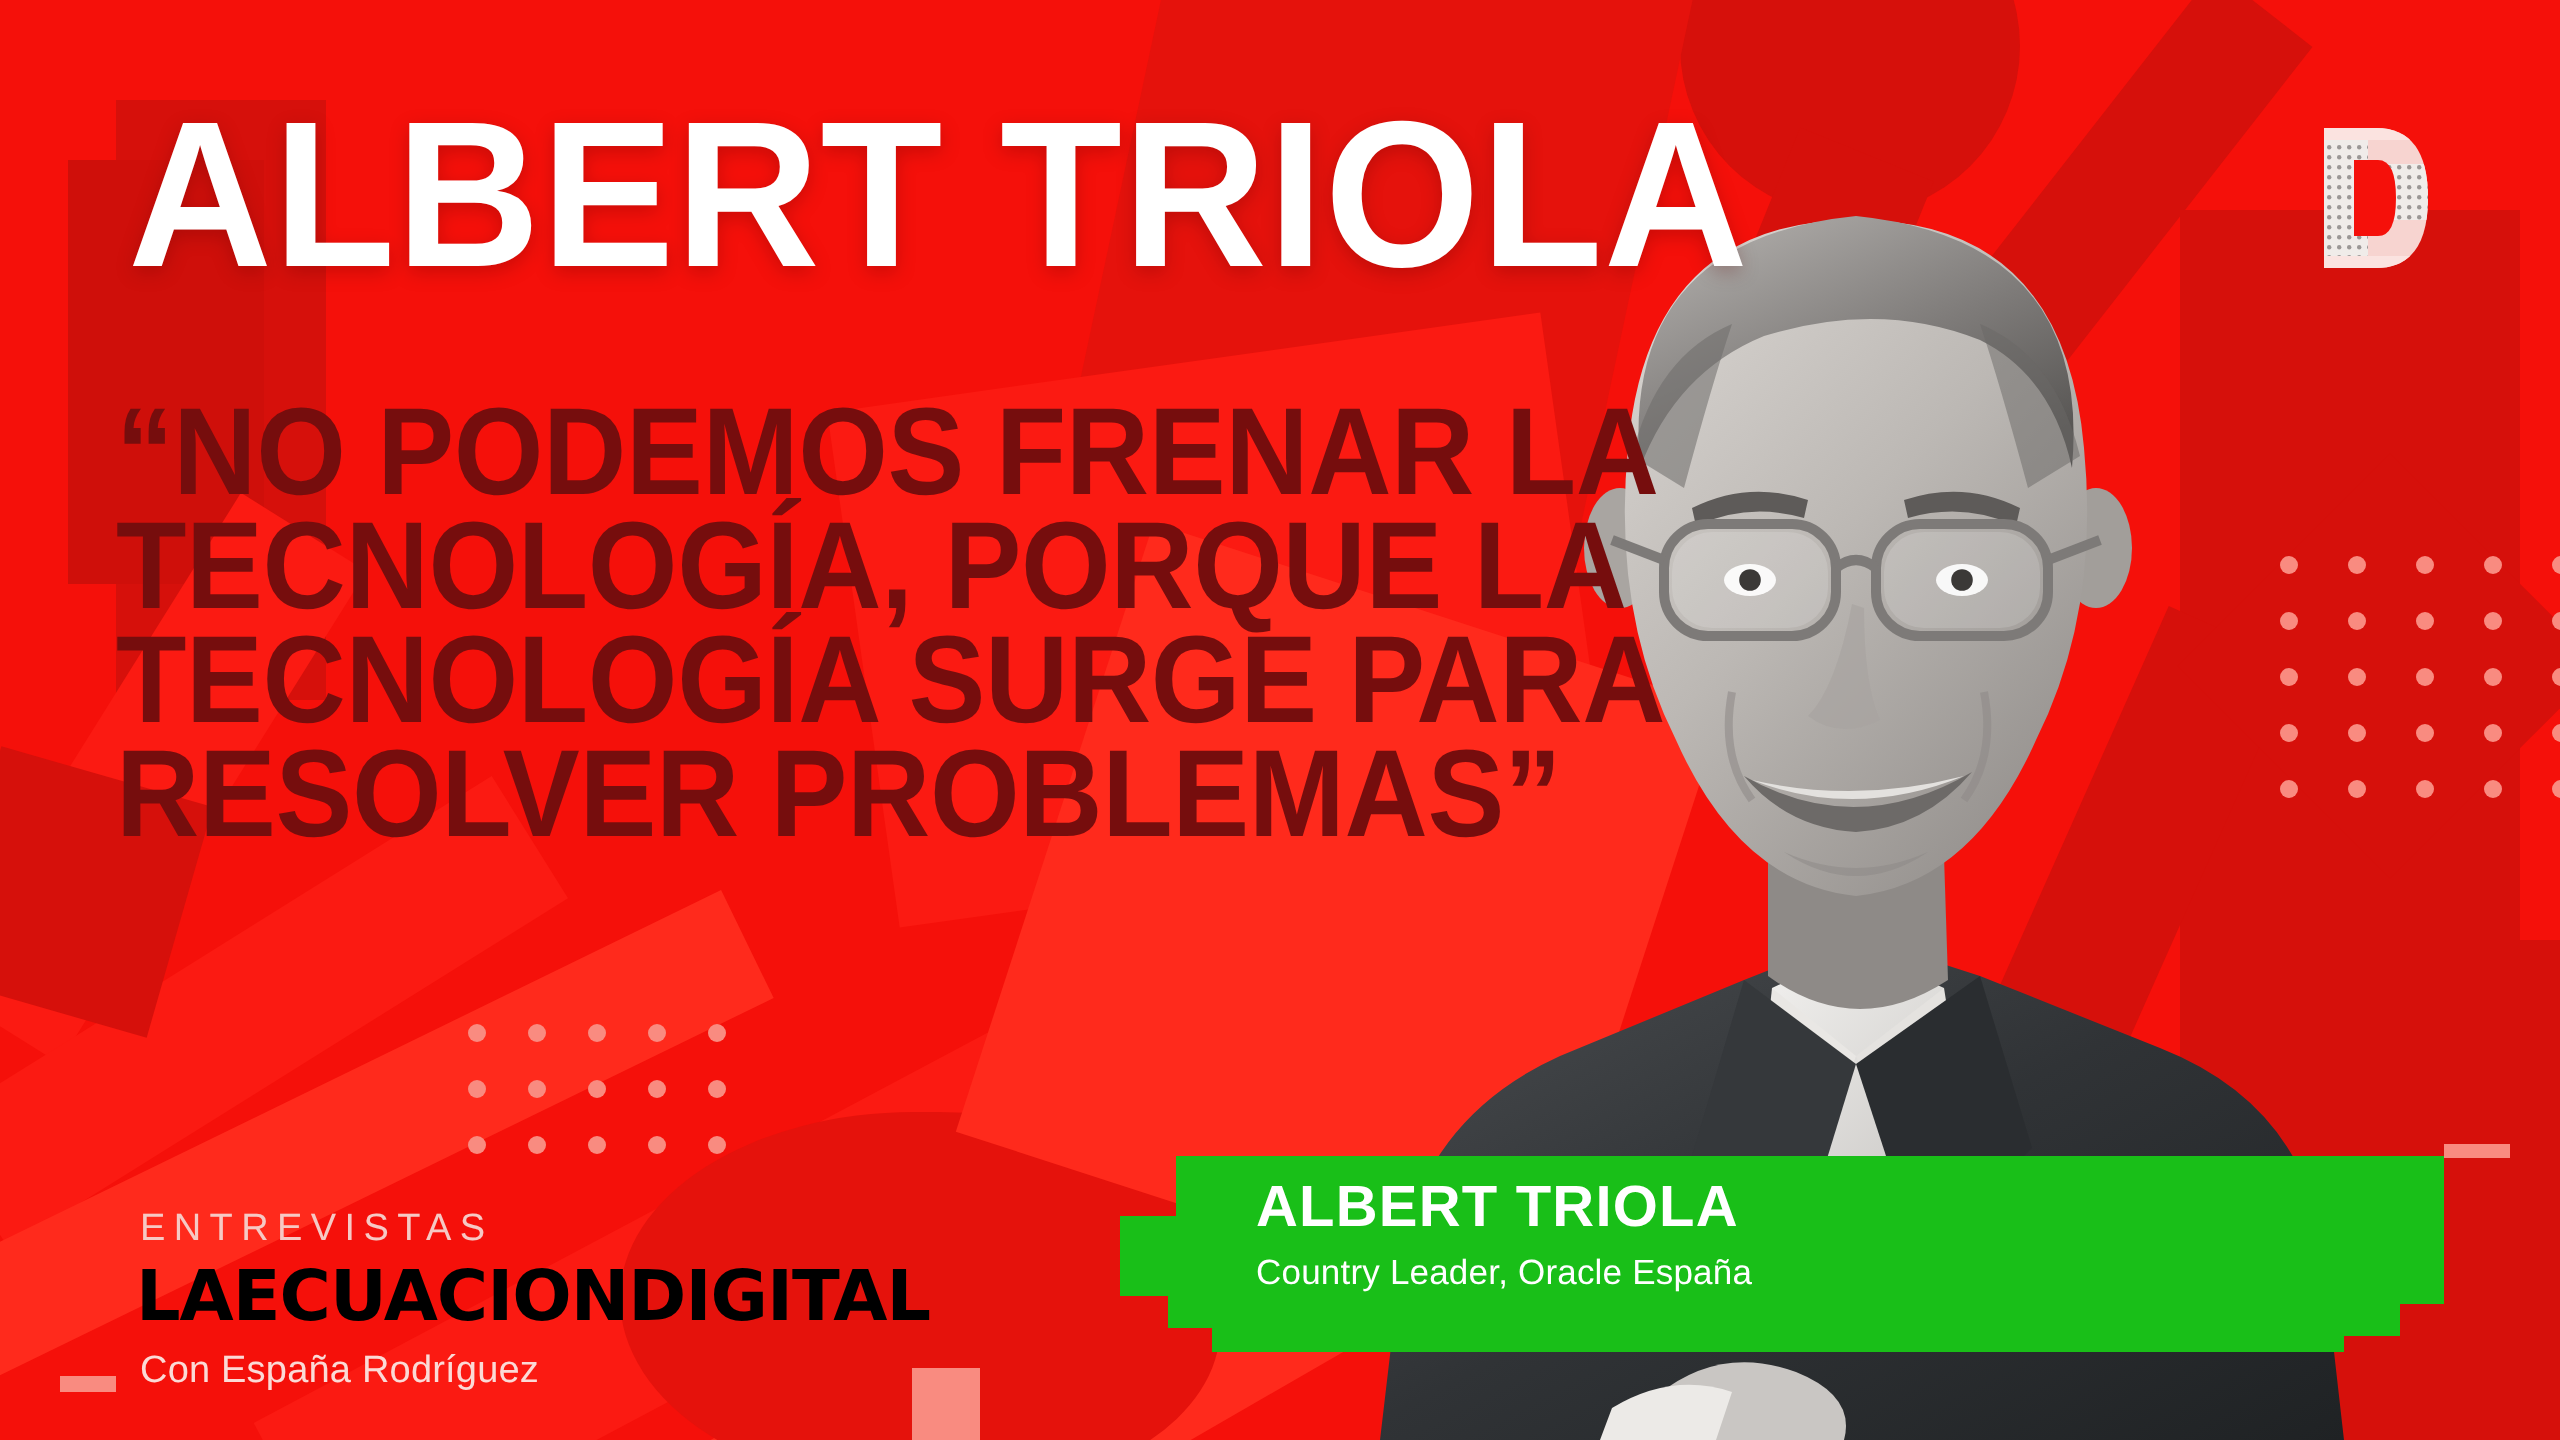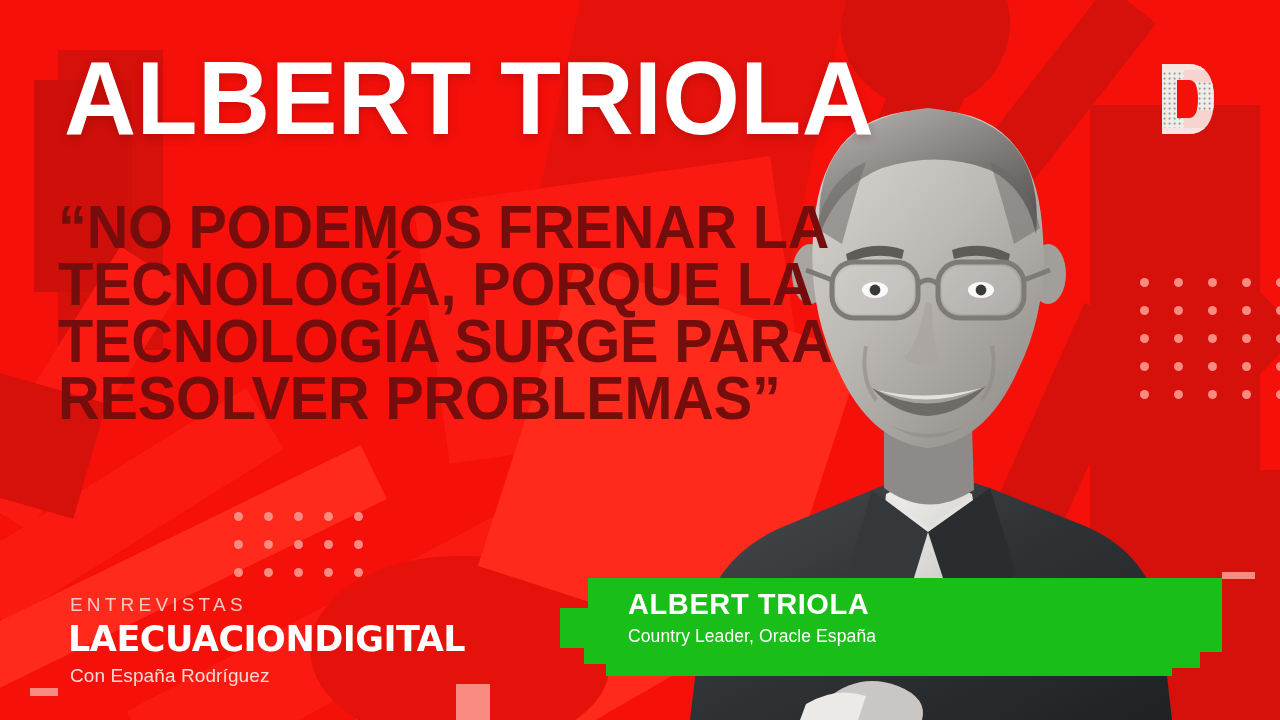--- a/index.html
+++ b/index.html
@@ -59,24 +59,24 @@
   .portrait{
     position:absolute;left:660px;top:58px;width:620px;height:662px;
     overflow:hidden;
   }
   .portrait svg{position:absolute;left:0;top:0;}
 
   
   .brand{position:absolute;left:68px;top:588px;}
   .brand .kicker{
     color:#f6c9c4;font-size:19px;letter-spacing:4.2px;font-weight:400;
-    margin:6px 0 3px 2px;
+    margin:16px 0 3px 2px;
   }
   .brand .word{
-    color:#ffffff;font-size:35px;font-weight:700;letter-spacing:-0.5px;
+    color:#000000;font-size:35px;font-weight:700;letter-spacing:-0.5px;
     margin:0 0 6px 0;white-space:nowrap;
     font-family:"DejaVu Sans", sans-serif;
   }
   .brand .host{
     color:#fbdad6;font-size:19px;font-weight:400;margin-left:2px;
     letter-spacing:.1px;
   }
 
   
   .dlogo{position:absolute;left:1158px;top:62px;width:58px;height:74px;}

